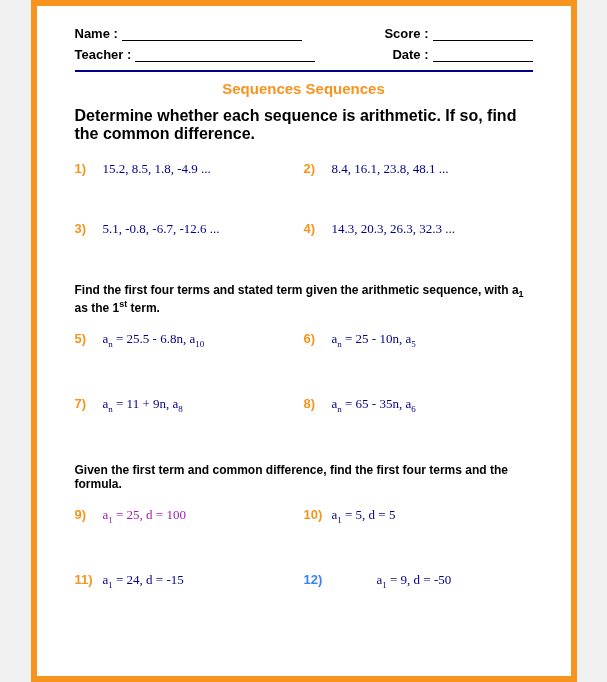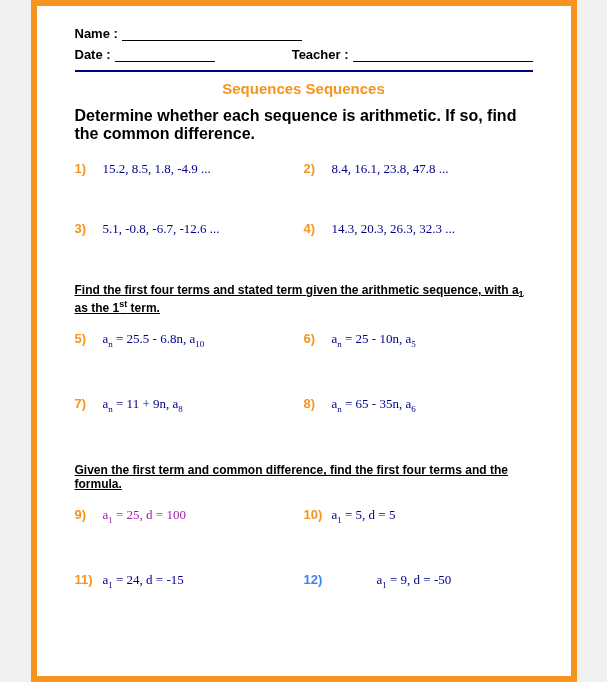--- a/index.html
+++ b/index.html
@@ -84,21 +84,20 @@
     .problem-content {
       color: #00008b;
       font-size: 13px;
       font-family: Liberation Serif, serif;
     }
     .section-instruction {
       font-size: 12px;
       font-weight: bold;
       color: #000;
       margin: 10px 0 8px 0;
-      text-decoration: underline;
     }
     sup {
       font-size: 9px;
     }
     sub {
       font-size: 9px;
     }
     .formula-problem {
       display: flex;
       align-items: flex-start;
@@ -110,47 +109,51 @@
 <body>
 
 <div class="page-wrapper">
 
   <div class="header-section">
     <div class="header-row">
       <div class="header-field">
         <span class="field-label">Name :</span>
         <span class="field-line name-line"></span>
       </div>
+      <div class="header-field">
+        <span class="field-label">Score :</span>
+        <span class="field-line score-line"></span>
+      </div>
     </div>
     <div class="header-row">
+      <div class="header-field">
+        <span class="field-label">Teacher :</span>
+        <span class="field-line teacher-line"></span>
+      </div>
       <div class="header-field">
         <span class="field-label">Date :</span>
         <span class="field-line date-line"></span>
       </div>
-      <div class="header-field">
-        <span class="field-label">Teacher :</span>
-        <span class="field-line teacher-line"></span>
-      </div>
     </div>
   </div>
 
   <hr class="divider">
 
   <div class="worksheet-title">Sequences Sequences</div>
 
   <div class="instruction">Determine whether each sequence is arithmetic. If so, find the common difference.</div>
 
   <div class="problems-grid">
     <div class="problem">
       <span class="problem-num" style="color: rgb(247, 148, 29);">1)</span>
       <span class="problem-content" style="color: rgb(0, 0, 139);">15.2, 8.5, 1.8, -4.9 ...</span>
     </div>
     <div class="problem">
       <span class="problem-num" style="color: rgb(247, 148, 29);">2)</span>
-      <span class="problem-content" style="color: rgb(0, 0, 139);">8.4, 16.1, 23.8, 47.8 ...</span>
+      <span class="problem-content" style="color: rgb(0, 0, 139);">8.4, 16.1, 23.8, 48.1 ...</span>
     </div>
     <div class="problem">
       <span class="problem-num" style="color: rgb(247, 148, 29);">3)</span>
       <span class="problem-content" style="color: rgb(0, 0, 139); text-align: right;">5.1, -0.8, -6.7, -12.6 ...</span>
     </div>
     <div class="problem">
       <span class="problem-num" style="color: rgb(247, 148, 29);">4)</span>
       <span class="problem-content" style="color: rgb(0, 0, 139);">14.3, 20.3, 26.3, 32.3 ...</span>
     </div>
   </div>

